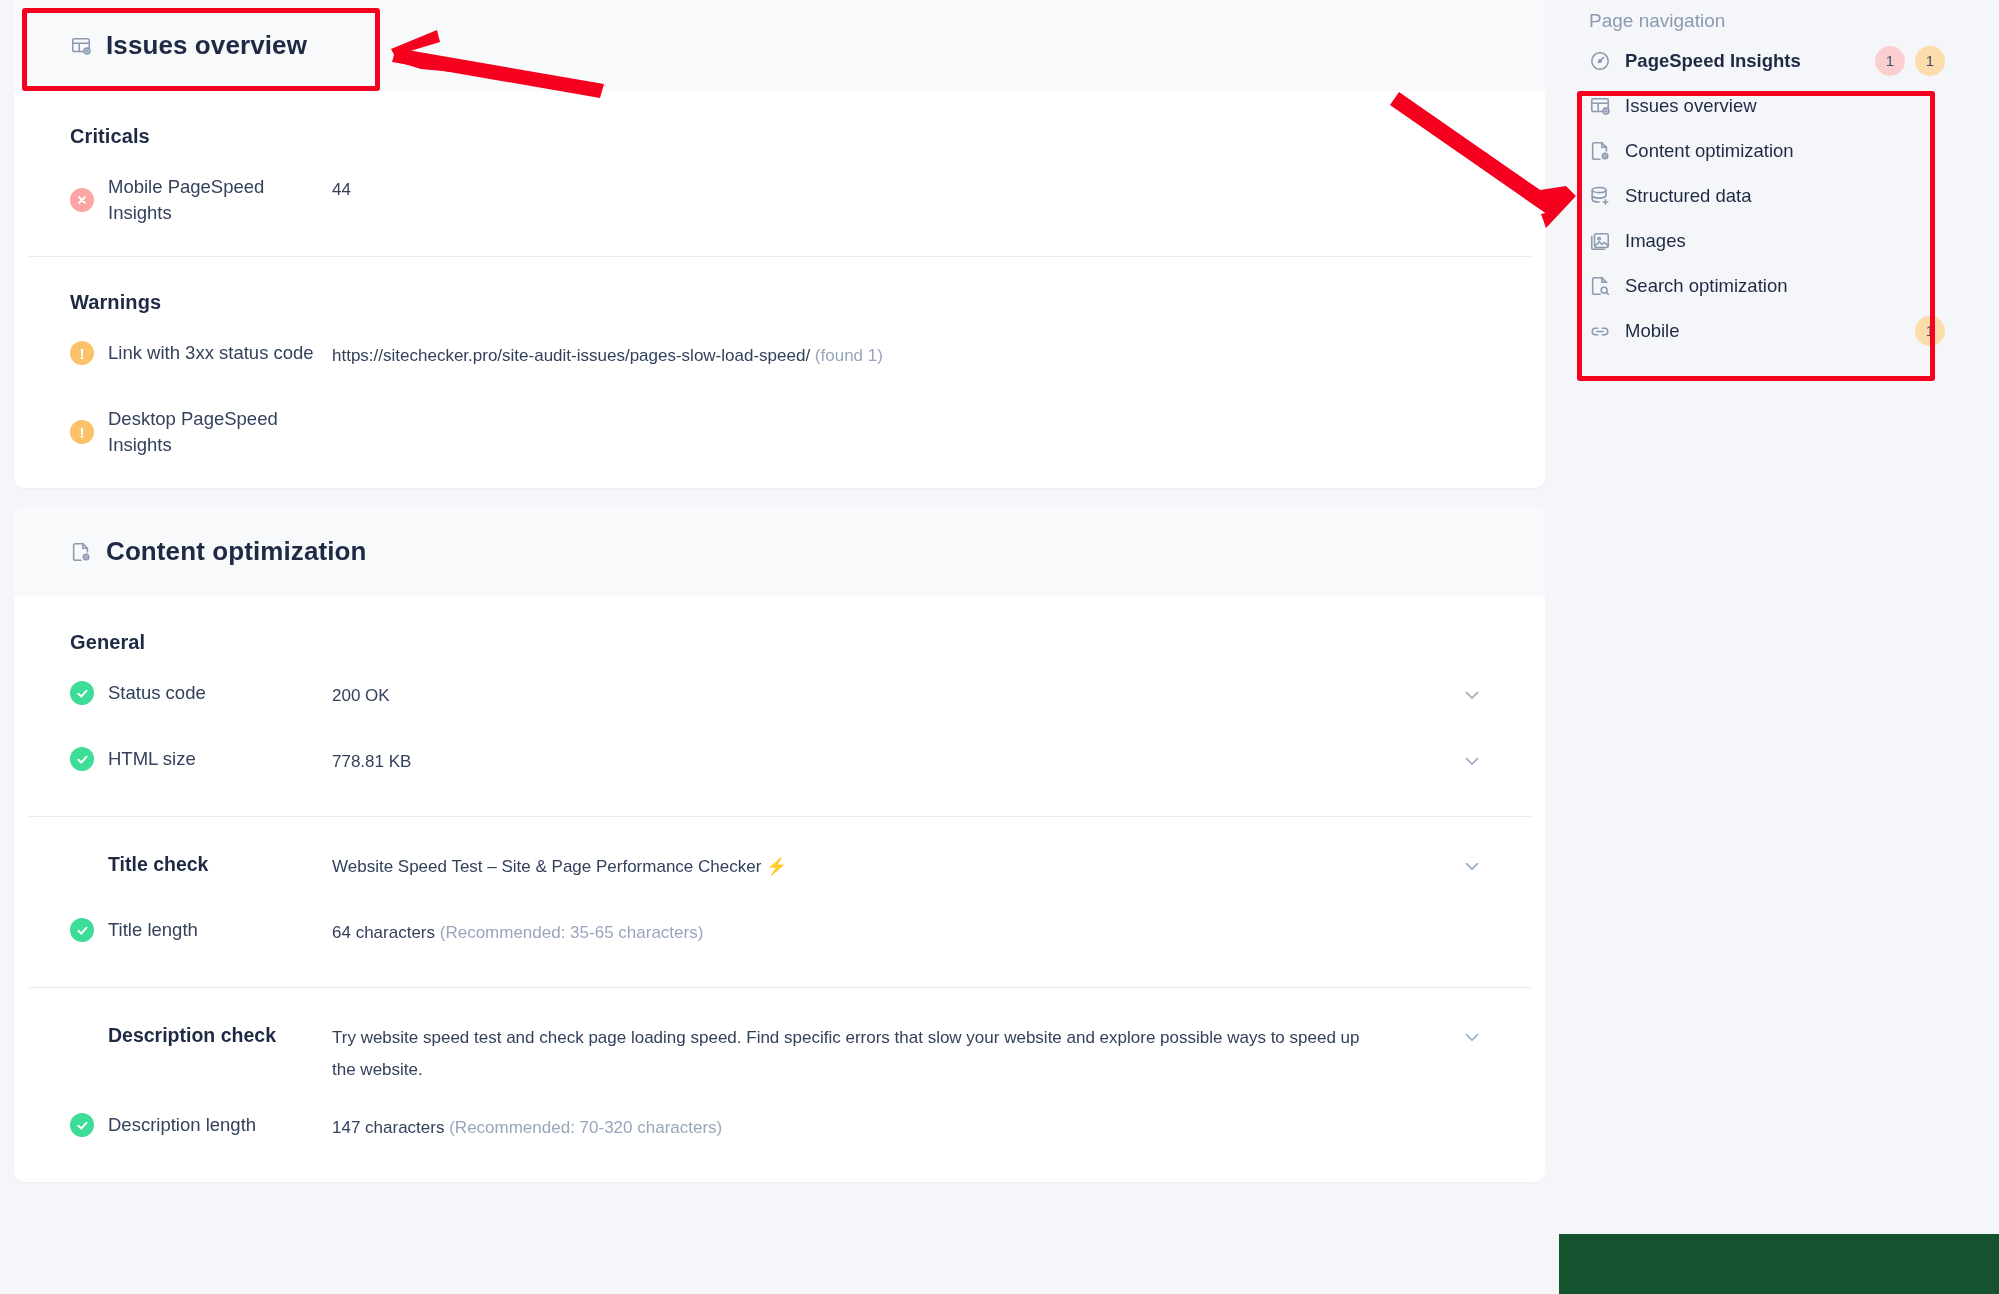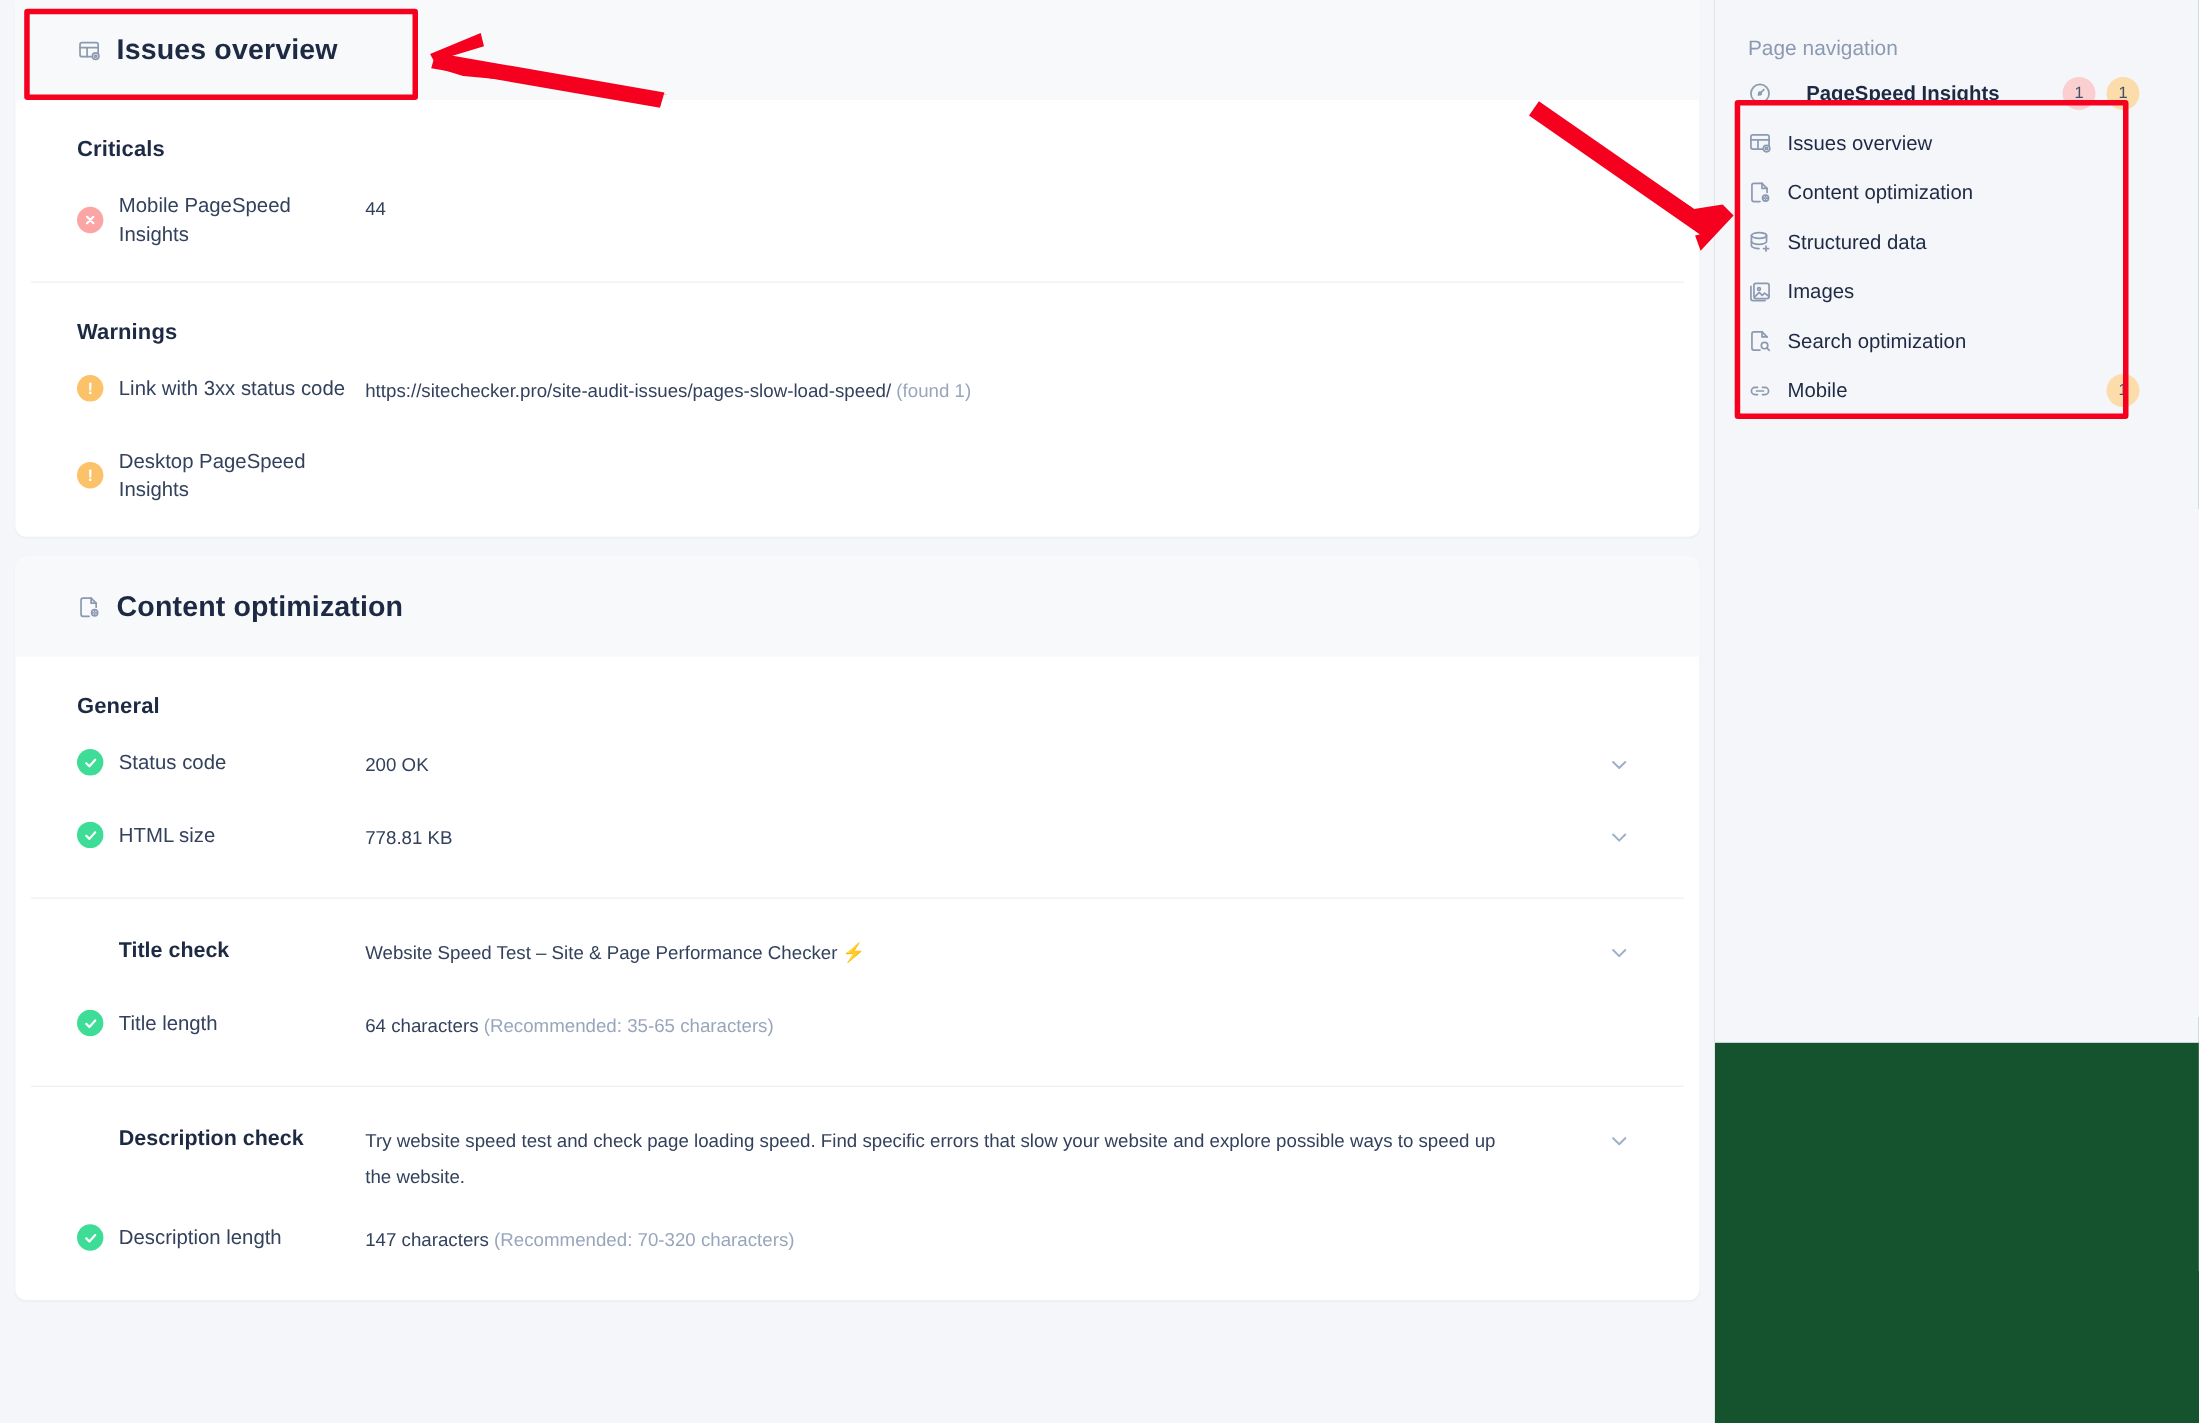--- a/index.html
+++ b/index.html
@@ -76,40 +76,40 @@
   .badge-ico { width: 24px; height: 24px; flex: 0 0 24px; border-radius: 50%;
                display:flex; align-items:center; justify-content:center; }
   .ico-crit { background: #fca5a5; }
   .ico-warn { background: #fbc26a; }
   .ico-ok   { background: #3ddc97; }
   .ico-glyph { color:#fff; font-size: 15px; font-weight: 700; line-height: 1; }
 
   
   .sidebar {
     position: absolute; right: 0; top: 0;
-    width: 440px; height: 948px;
+    width: 440px; height: 1234px;
     background: #f4f6f9;
-    padding: 24px 40px 0 24px;
+    padding: 0 40px 0 24px;
   }
   .nav-title {
     font-size: 19px; color: #8c9ab1; font-weight: 400;
     margin: 10px 0 0 6px;
   }
   .nav-item {
     display: flex; align-items: center;
     gap: 14px;
     height: 45px;
     padding: 0 14px 0 6px;
     position: relative;
   }
   .nav-item .nav-label {
     font-size: 18.5px; color: #1e2a44; font-weight: 400;
     white-space: nowrap;
   }
-  .nav-item.head .nav-label { font-weight: 700; margin-left: 17px; }
+  .nav-item.head .nav-label { font-weight: 700; }
   .nav-badges { margin-left: auto; display: flex; gap: 10px; }
   .nbadge {
     width: 30px; height: 30px; border-radius: 50%;
     display: flex; align-items: center; justify-content: center;
     font-size: 15px; color: #41506a; font-weight: 400;
   }
   .nbadge.red { background: #fbcfcf; }
   .nbadge.amber { background: #fcdcab; }
   .nav-list { margin-top: 6px; }
   .nav-icon { width: 22px; height: 22px; flex: 0 0 22px; display:flex; align-items:center; justify-content:center;}

